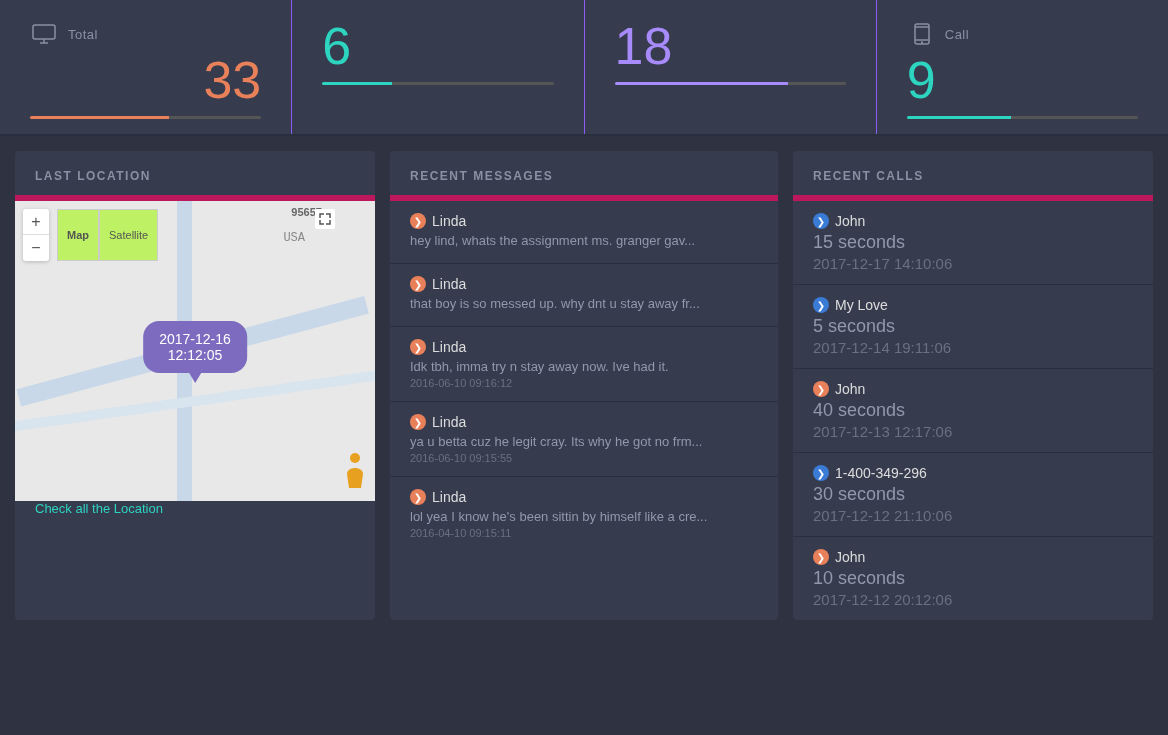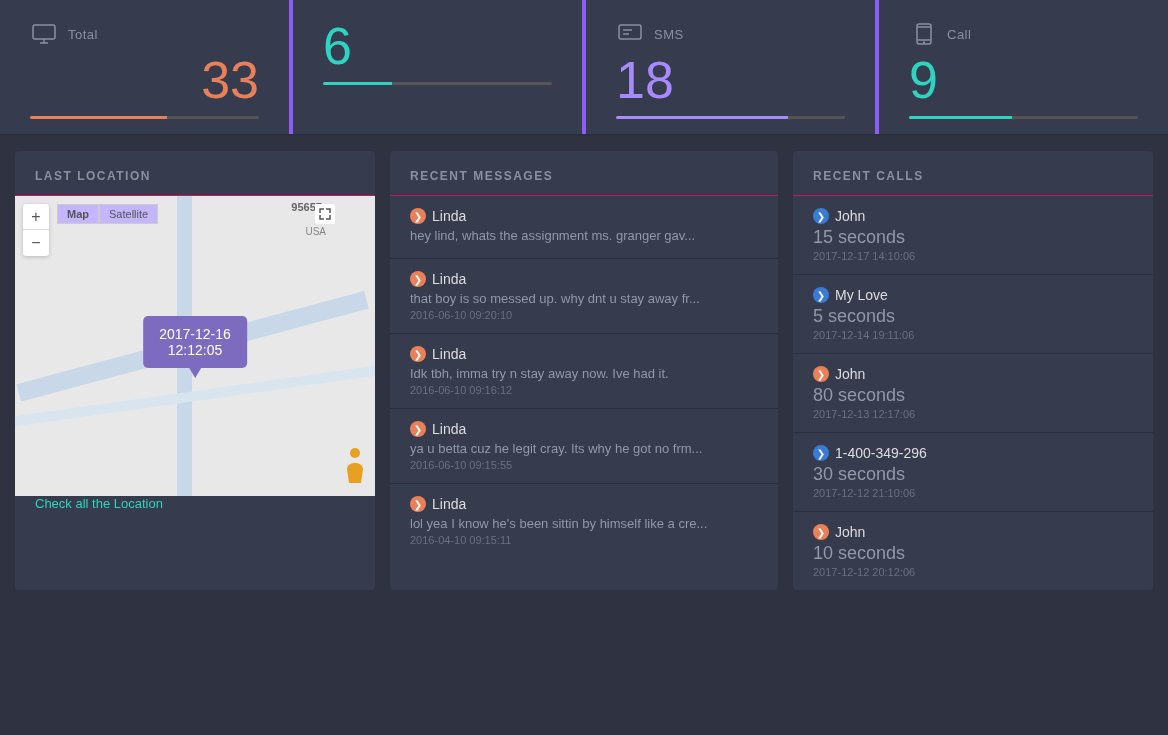--- a/index.html
+++ b/index.html
@@ -13,21 +13,21 @@
 
     
     .stats-bar {
       display: flex;
       background: #363b4e;
       border-bottom: 2px solid #2a2f40;
     }
     .stat-card {
       flex: 1;
       padding: 20px 30px 15px 30px;
-      border-right: 4px solid #8b5cf6;
+      border-right: 1px solid #8b5cf6;
     }
     .stat-card:last-child { border-right: none; }
     .stat-header {
       display: flex;
       align-items: center;
       gap: 10px;
       margin-bottom: 6px;
     }
     .stat-icon {
       width: 28px;
@@ -75,21 +75,21 @@
       background: #363b4e;
       border-radius: 4px;
       overflow: hidden;
     }
     .panel-title {
       font-size: 12px;
       font-weight: 700;
       letter-spacing: 1.5px;
       color: #8a90a2;
       padding: 18px 20px 12px 20px;
-      border-bottom: 1px solid #be185d;
+      border-bottom: 6px solid #be185d;
     }
 
     
     .left-panel {
       width: 360px;
       flex-shrink: 0;
     }
     .map-container {
       position: relative;
       height: 300px;
@@ -130,34 +130,35 @@
       position: absolute;
       top: 5px;
       right: 50px;
       font-size: 11px;
       color: #666;
       font-weight: 600;
     }
     .map-usa {
       position: absolute;
       top: 30px;
-      right: 49px;
-      font-size: 10px;
+      right: 70px;
+      font-size: 12px;
       color: #888;
+      font-family: Liberation Mono, monospace;
     }
     .map-marker {
       position: absolute;
       left: 50%;
       top: 40%;
       transform: translateX(-50%);
     }
     .marker-bubble {
       background: #7c6bbf;
       color: white;
-      border-radius: 5px;
+      border-radius: 16px;
       padding: 10px 16px;
       font-size: 14px;
       font-weight: 500;
       text-align: center;
       position: relative;
       white-space: nowrap;
     }
     .marker-bubble::after {
       content: '';
       position: absolute;
@@ -190,23 +191,23 @@
       border-bottom: 1px solid #ddd;
     }
     .map-btn:last-child { border-bottom: none; }
     .map-type-controls {
       position: absolute;
       top: 8px;
       left: 42px;
       display: flex;
     }
     .map-type-btn {
-      background: #c4b5fd;
+      background: #bef264;
       border: 1px solid #ccc;
-      padding: 3px 9px;
+      padding: 19px 9px;
       font-size: 11px;
       color: #555;
       cursor: pointer;
     }
     .map-type-btn.active { font-weight: 600; }
     .map-expand {
       position: absolute;
       top: 8px;
       right: 40px;
       background: white;
@@ -301,21 +302,21 @@
       color: #ddd;
       font-size: 14px;
       font-weight: 500;
     }
     .call-duration {
       font-size: 18px;
       color: #9098aa;
       margin-bottom: 2px;
     }
     .call-time {
-      font-size: 11px;
+      font-size: 15px;
       color: #6a7080;
     }
     .call-arrow {
       width: 16px;
       height: 16px;
       border-radius: 50%;
       background: #3a7bd5;
       display: flex;
       align-items: center;
       justify-content: center;
@@ -344,30 +345,20 @@
     <div class="stat-number orange">33</div>
     <div class="stat-bar-line bar-orange"></div>
   </div>
 
   <div class="stat-card">
     <div class="stat-number teal">6</div>
     <div class="stat-bar-line bar-teal"></div>
   </div>
 
   <div class="stat-card">
-    <div class="stat-header">
-      <div class="stat-icon">
-        <svg width="24" height="20" viewBox="0 0 24 20" fill="none" stroke="#8a90a2" stroke-width="1.5">
-          <rect x="1" y="1" width="22" height="14" rx="2"></rect>
-          <line x1="5" y1="6" x2="14" y2="6"></line>
-          <line x1="5" y1="10" x2="11" y2="10"></line>
-        </svg>
-      </div>
-      <span class="stat-label">SMS</span>
-    </div>
     <div class="stat-number purple">18</div>
     <div class="stat-bar-line bar-purple"></div>
   </div>
 
   <div class="stat-card">
     <div class="stat-header">
       <div class="stat-icon">
         <svg width="22" height="22" viewBox="0 0 22 22" fill="none" stroke="#8a90a2" stroke-width="1.5">
           <rect x="5" y="1" width="14" height="20" rx="2"></rect>
           <line x1="5" y1="4" x2="19" y2="4"></line>
@@ -443,21 +434,20 @@
         <span class="contact-name">Linda</span>
       </div>
       <div class="message-text">hey lind, whats the assignment ms. granger gav...</div>
     </div>
         <div class="message-item">
       <div class="message-contact">
         <div class="msg-arrow out">❯</div>
         <span class="contact-name">Linda</span>
       </div>
       <div class="message-text">that boy is so messed up. why dnt u stay away fr...</div>
-      <div class="message-time">2016-06-10 09:20:10</div>
     </div>
         <div class="message-item">
       <div class="message-contact">
         <div class="msg-arrow out">❯</div>
         <span class="contact-name">Linda</span>
       </div>
       <div class="message-text">Idk tbh, imma try n stay away now. Ive had it.</div>
       <div class="message-time">2016-06-10 09:16:12</div>
     </div>
         <div class="message-item">
@@ -496,21 +486,21 @@
         <span class="call-name">My Love</span>
       </div>
       <div class="call-duration">5 seconds</div>
       <div class="call-time">2017-12-14 19:11:06</div>
     </div>
         <div class="call-item">
       <div class="call-contact">
         <div class="call-arrow out">❯</div>
         <span class="call-name">John</span>
       </div>
-      <div class="call-duration">80 seconds</div>
+      <div class="call-duration">40 seconds</div>
       <div class="call-time">2017-12-13 12:17:06</div>
     </div>
         <div class="call-item">
       <div class="call-contact">
         <div class="call-arrow ">❯</div>
         <span class="call-name">1-400-349-296</span>
       </div>
       <div class="call-duration">30 seconds</div>
       <div class="call-time">2017-12-12 21:10:06</div>
     </div>

